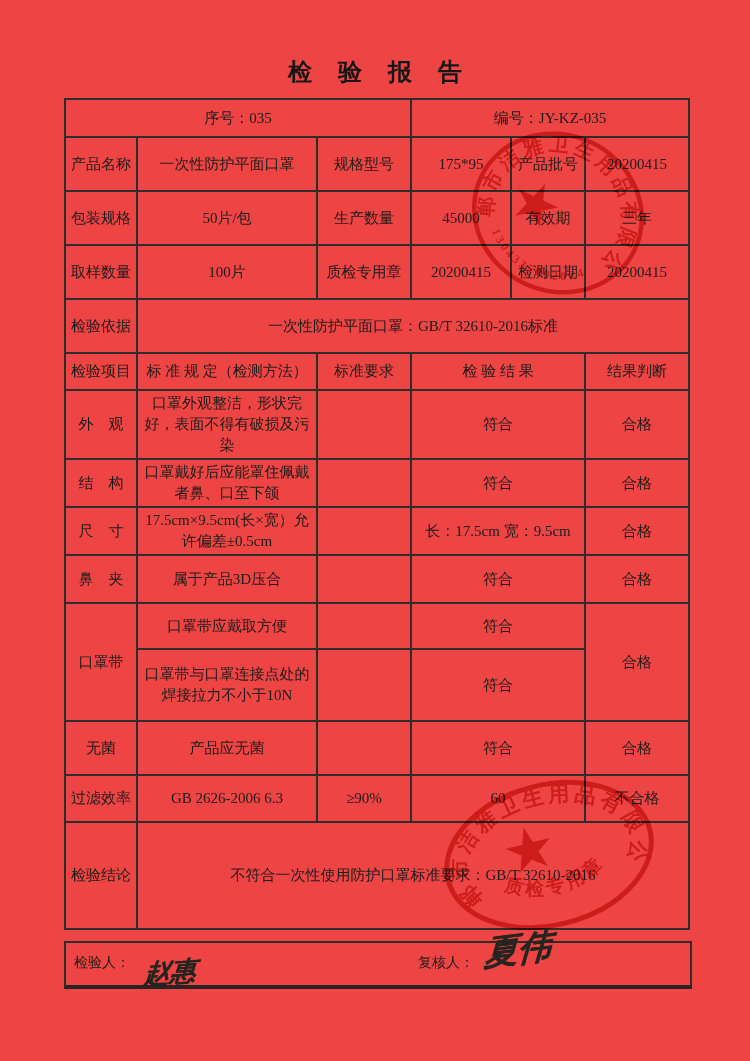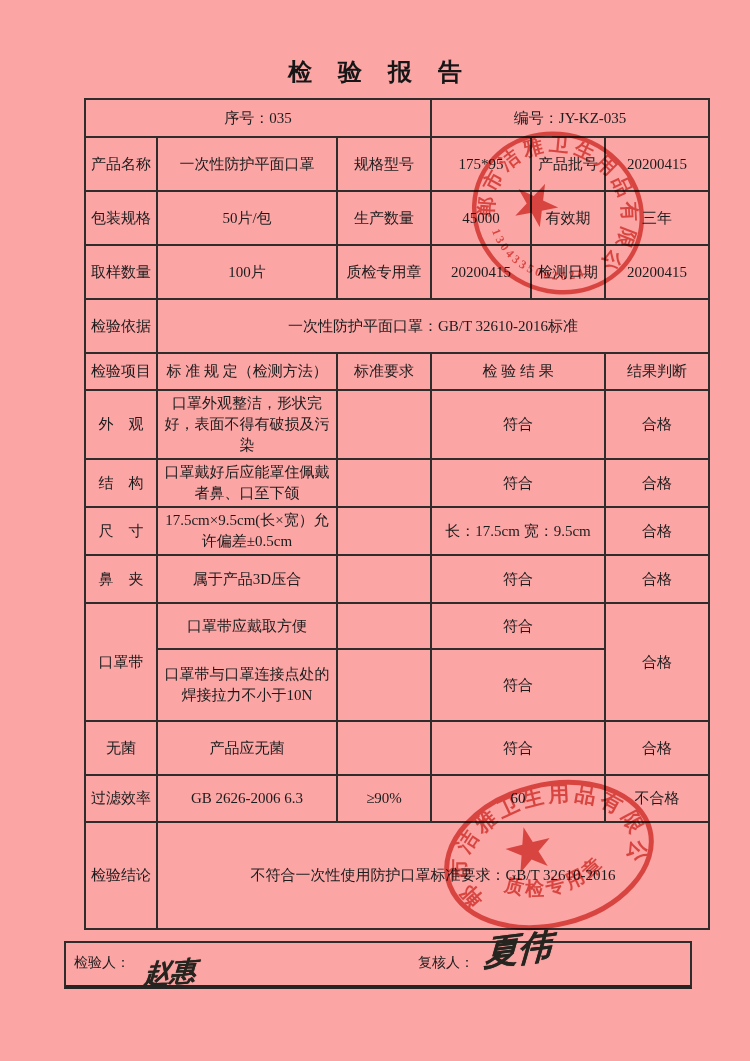--- a/index.html
+++ b/index.html
@@ -1,34 +1,34 @@
 <!DOCTYPE html>
 <html><head>
 <meta charset="utf-8">
 <style>
   html,body{margin:0;padding:0;background:#e8e8e8;}
   .page{
     position:relative;
     width:750px;height:1061px;
     margin:0 auto;
-    background:#fca5a5;
+    background:#ef4444;
     overflow:hidden;
     font-family:"Liberation Serif","DejaVu Serif",serif;
     color:#1c1c1c;
   }
   .title{
     position:absolute;left:0;top:56px;width:750px;
     text-align:center;
     font-size:24px;font-weight:bold;
     letter-spacing:10px;text-indent:10px;
     color:#161616;
   }
   table.report{
     position:absolute;left:64px;top:98px;
-    width:624px;border-collapse:collapse;table-layout:fixed;margin-left:20px;
+    width:624px;border-collapse:collapse;table-layout:fixed;
   }
   table.report td{
     border:2px solid #2e2d2c;
     text-align:center;vertical-align:middle;
     font-size:15px;padding:2px 3px;line-height:1.4;
     overflow:hidden;
   }
   td.lal{text-align:left;padding-left:10px;}
   td.std{font-size:13.5px;line-height:1.5;}
   tr.h38{height:38px} tr.h50{height:54px} tr.h37{height:37px}

